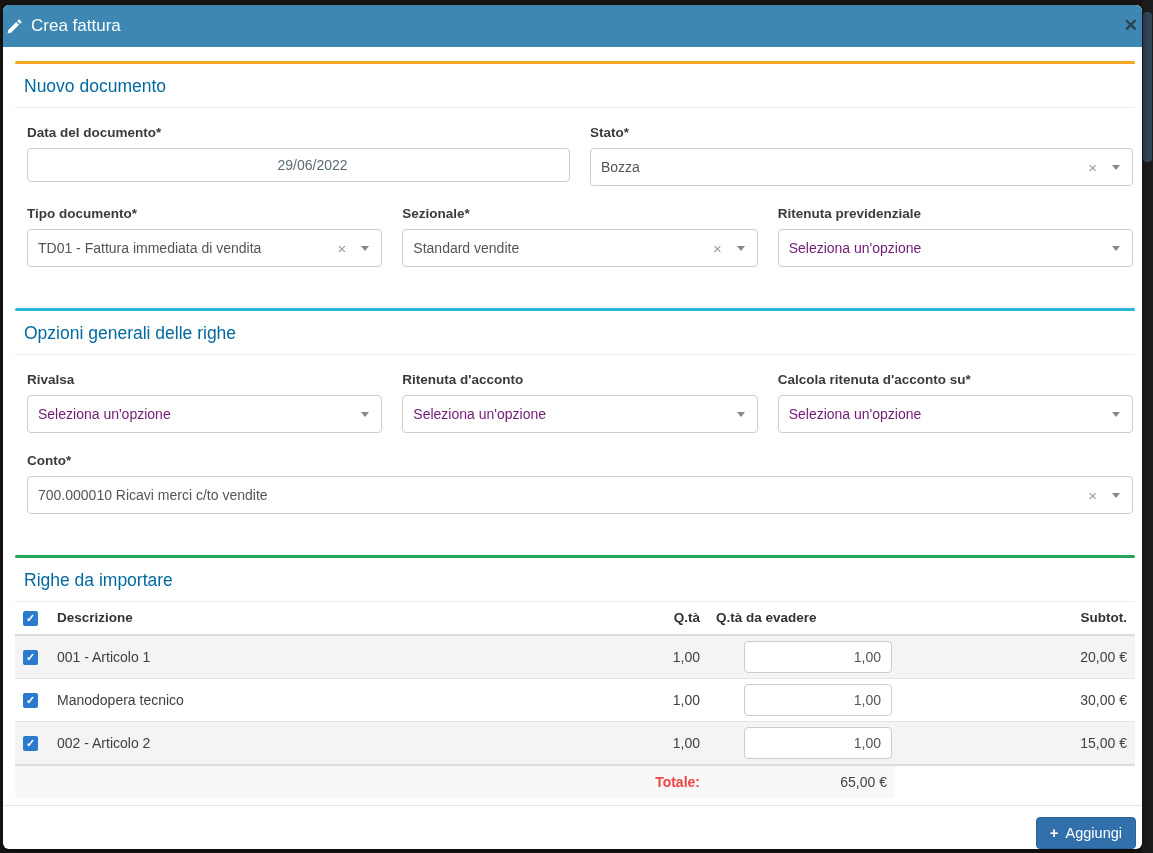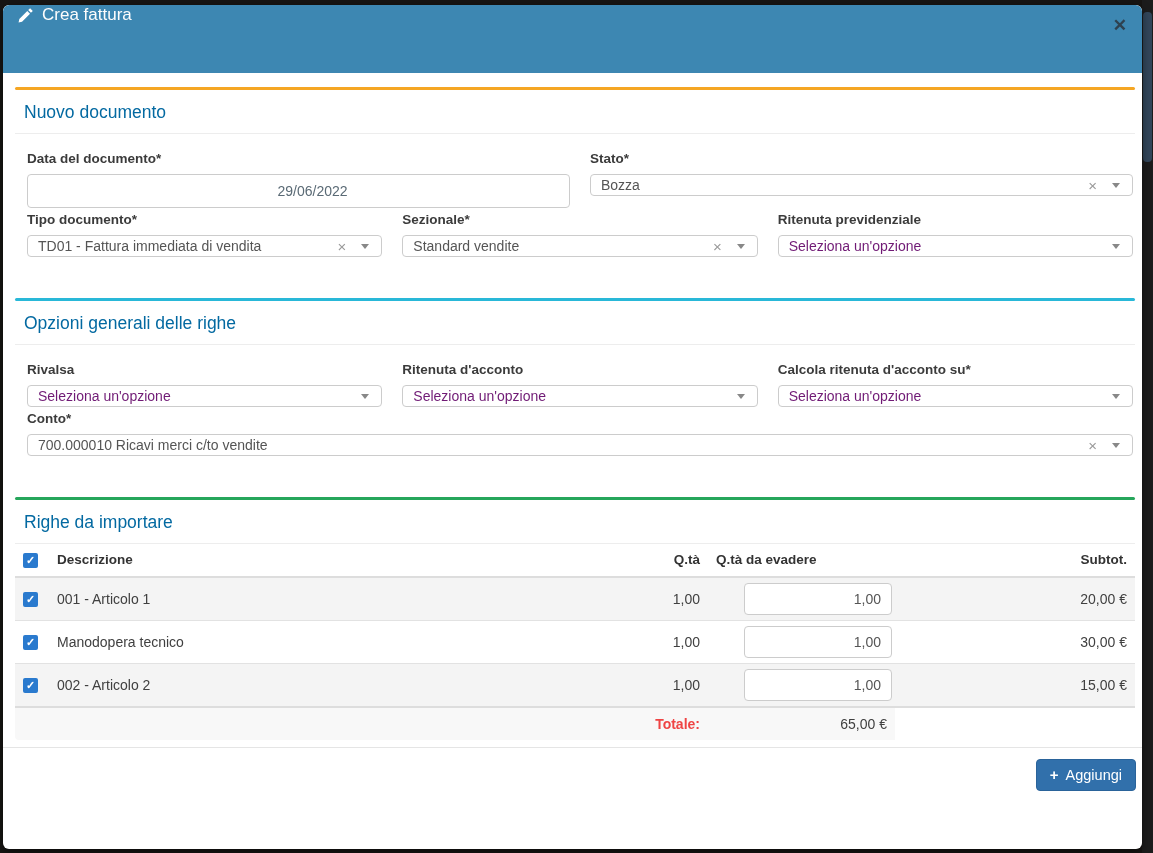--- a/index.html
+++ b/index.html
@@ -10,41 +10,41 @@
     position:relative;
     font-size:14px;
     color:#404040;
   }
   
   .scroll-strip { position:absolute; top:0; right:0; width:11px; height:853px; background:#1c1c1c; }
   .scroll-thumb { position:absolute; top:12px; right:1px; width:9px; height:150px; background:#32465a; border-radius:4px; }
 
   
   .modal { position:absolute; left:3px; top:5px; right:11px; bottom:4px; background:#fff; border-radius:6px; overflow:hidden; box-shadow:0 3px 9px rgba(0,0,0,.5); }
-  .modal-header { height:68px; background:#3d87b2; display:flex; align-items:flex-start; padding:0 15px; border-radius:6px 6px 0 0; }
+  .modal-header { height:42px; background:#3d87b2; display:flex; align-items:center; padding:0 4px; border-radius:6px 6px 0 0; }
   .modal-title { color:#fdfdfd; font-size:17px; display:flex; align-items:center; gap:9px; }
   .close-btn { margin-left:auto; align-self:flex-start; padding-top:12px; color:#2e4150; font-size:17px; font-weight:700; cursor:pointer; line-height:1; }
 
   
   .panel { margin:14px 7px 0 12px; }
   .panel-rule { height:3px; border-radius:2px; }
   .rule-orange { background:#f5a623; }
   .rule-cyan { background:#29b8d8; }
   .rule-green { background:#26a65b; }
   .panel-title { font-size:17.5px; font-weight:400; color:#0369a1; padding:12px 9px 10px; border-bottom:1px solid #ededed; }
   .fields { padding:17px 2px 27px 12px; }
   .frow { display:grid; column-gap:20px; }
-  .frow + .frow { margin-top:4px; }
+  .frow + .frow { margin-top:20px; }
   .cols-2 { grid-template-columns:1fr 1fr; }
   .cols-3 { grid-template-columns:1fr 1fr 1fr; }
   .cols-1 { grid-template-columns:1fr; }
   .field label { display:block; font-size:13.5px; font-weight:700; color:#3b3b3b; margin-bottom:8px; }
 
   .text-input { width:100%; height:34px; border:1px solid #ccc; border-radius:4px; font-family:inherit; font-size:14px; color:#5a6a75; text-align:center; background:#fff;padding-left:28px; }
-  .sel { height:22px; border:1px solid #ccc; border-radius:4px; background:#fff; display:flex; align-items:center; padding:0 10px; font-size:14px; color:#555; cursor:pointer; }
+  .sel { height:38px; border:1px solid #ccc; border-radius:4px; background:#fff; display:flex; align-items:center; padding:0 10px; font-size:14px; color:#555; cursor:pointer; }
   .sel .txt { flex:1; white-space:nowrap; overflow:hidden; }
   .sel.placeholder .txt { color:#701a75; }
   .sel .clear { color:#999; font-size:15px; line-height:1; margin-right:15px; cursor:pointer; }
   .sel .caret { width:0; height:0; border-left:4px solid transparent; border-right:4px solid transparent; border-top:5px solid #888; margin-right:2px; }
 
   
   table { width:100%; border-collapse:collapse; font-size:14px; color:#404040; }
   thead th { text-align:left; font-size:13.5px; color:#333; padding:8px; border-bottom:2px solid #ddd; }
   tbody td { padding:6px 8px; border-top:1px solid #e2e2e2; }
   tbody tr:first-child td { border-top:none; }

